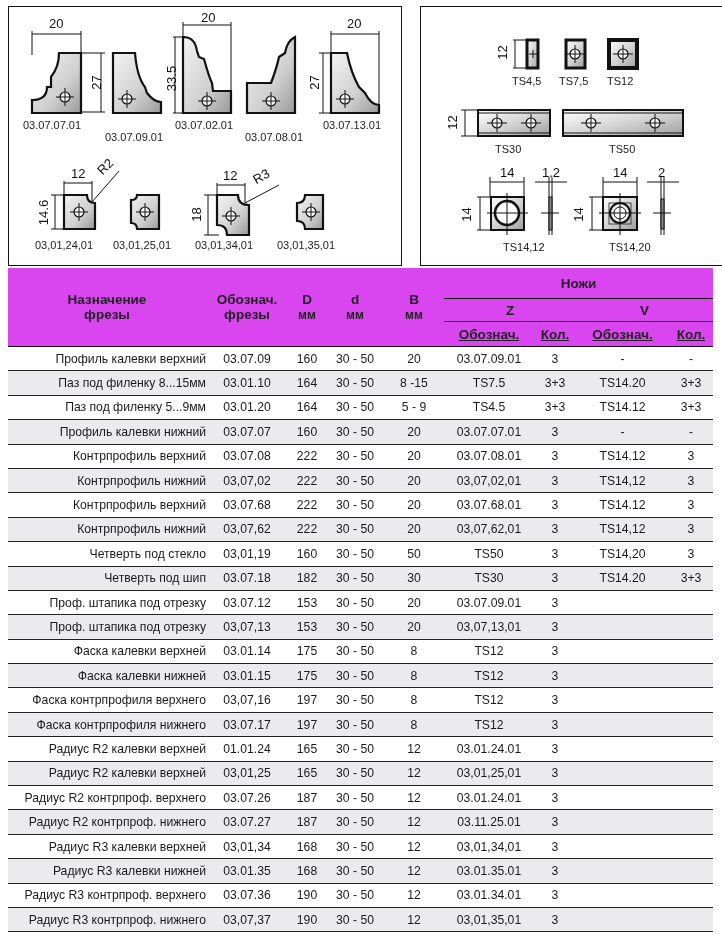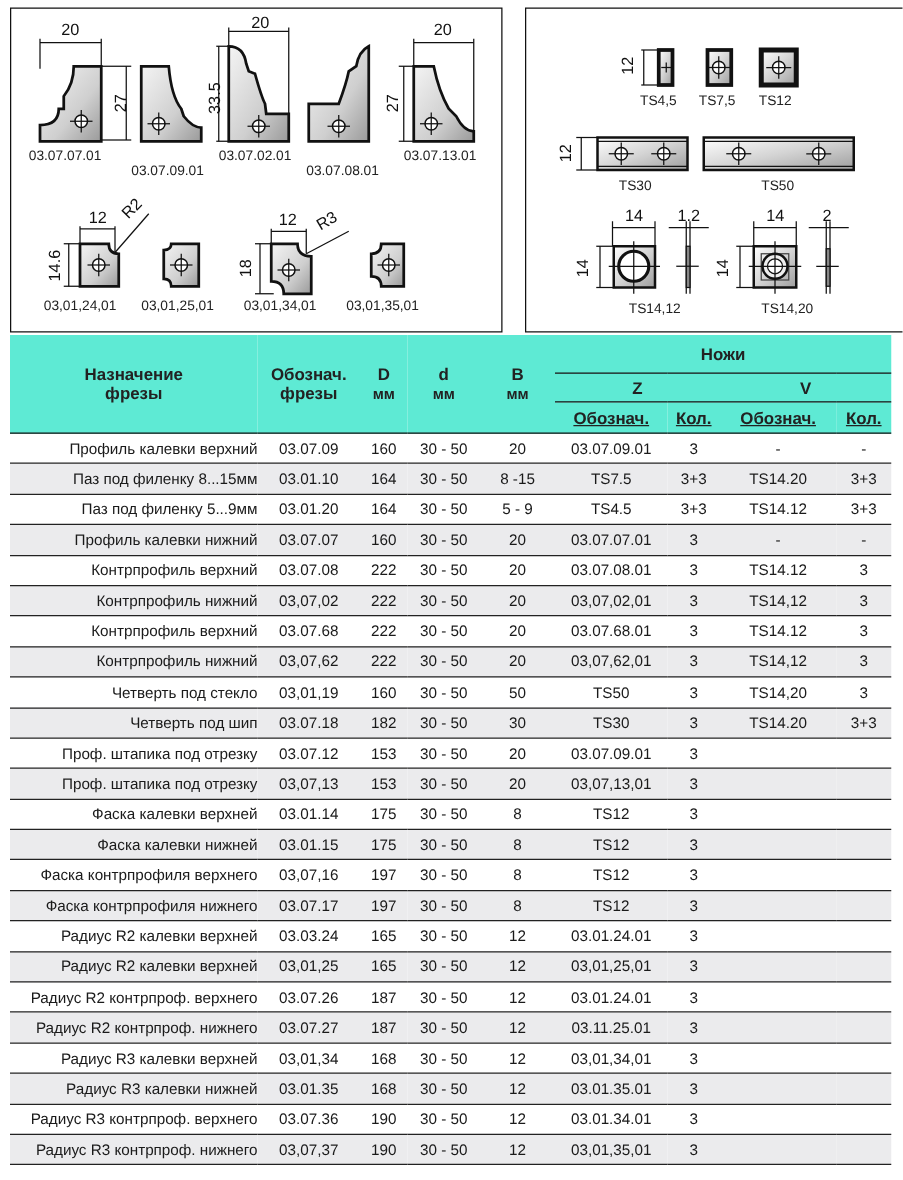--- a/index.html
+++ b/index.html
@@ -7,21 +7,21 @@
          font-family:"Liberation Sans", "DejaVu Sans", sans-serif; color:#1a1a1a; }
   .panel { position:absolute; top:6px; height:260px; border:1.5px solid #111; box-sizing:border-box; background:#fff; }
   #panel-left { left:8px; width:394px; }
   #panel-right { left:420px; width:312px; }
   .lbl { position:absolute; font-size:11px; color:#222; white-space:nowrap; }
   .dim { position:absolute; font-size:13px; color:#111; white-space:nowrap; }
   svg.draw { position:absolute; left:0; top:0; overflow:visible; }
 
   
   #spec-table { position:absolute; left:8px; top:268px; width:705px; border-collapse:collapse; table-layout:fixed; }
-  #spec-table th { background:#5eead4; font-weight:bold; color:#222; font-size:13.5px; padding:0; text-align:center; }
+  #spec-table th { background:#d946ef; font-weight:bold; color:#222; font-size:13.5px; padding:0; text-align:center; }
   #spec-table thead tr.h1 th { height:30px; }
   #spec-table thead tr.h2 th { height:22px; border-top:1.5px solid #111; }
   #spec-table thead tr.h3 th { height:24px; border-top:1.5px solid #111;text-decoration:underline; }
   #spec-table thead { border-bottom:1.5px solid #111; }
   #spec-table td { font-size:12.2px; height:23.4px; padding:0; border-bottom:1.3px solid #222; text-align:center; white-space:nowrap; }
   #spec-table td.name { text-align:right; padding-left:6px;margin-left:39px; }
   #spec-table tbody tr:nth-child(even) td { background:#ebebed; }
   .small { font-size:12px; }
 </style>
 </head>
@@ -455,21 +455,21 @@
         <td>197</td>
         <td>30 - 50</td>
         <td>8</td>
         <td>TS12</td>
         <td>3</td>
         <td></td>
         <td></td>
       </tr>
       <tr>
         <td class="name">Радиус R2 калевки верхней</td>
-        <td>03.03.24</td>
+        <td>01.01.24</td>
         <td>165</td>
         <td>30 - 50</td>
         <td>12</td>
         <td>03.01.24.01</td>
         <td>3</td>
         <td></td>
         <td></td>
       </tr>
       <tr>
         <td class="name">Радиус R2 калевки верхней</td>

